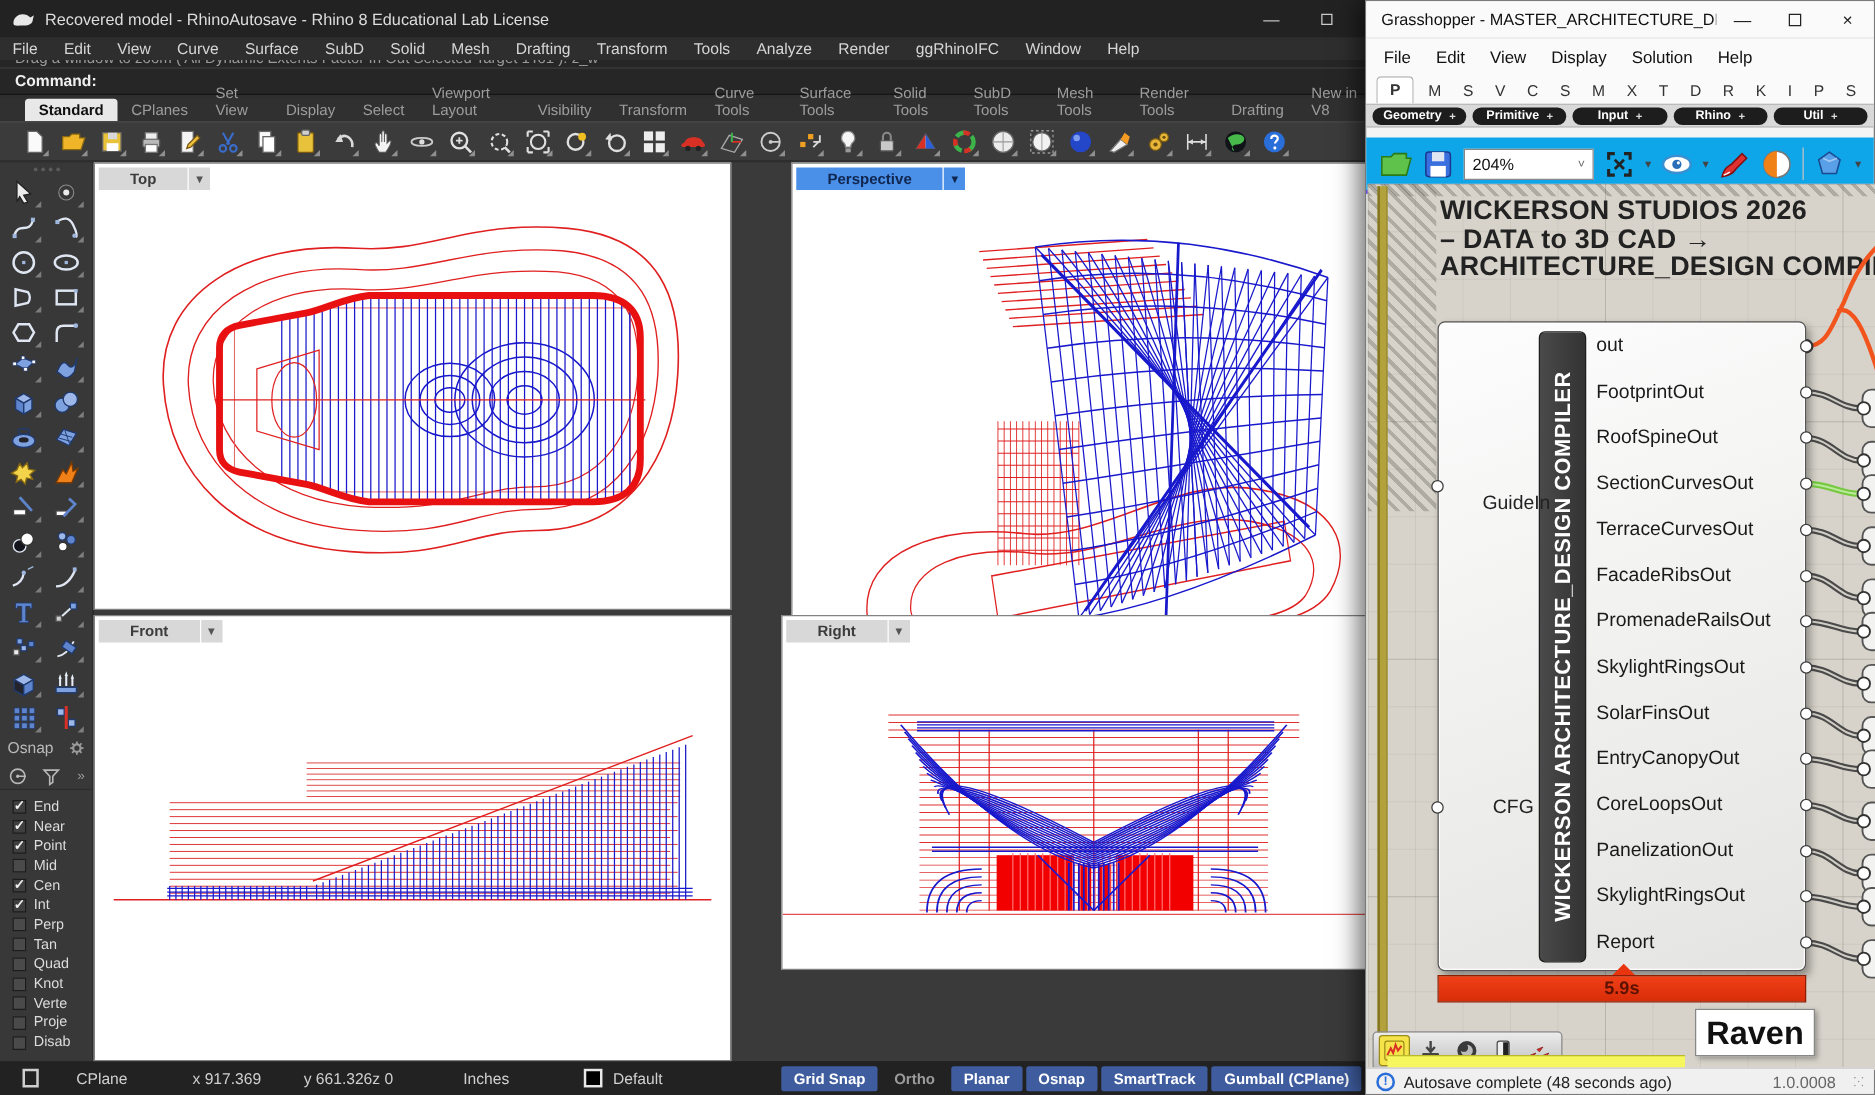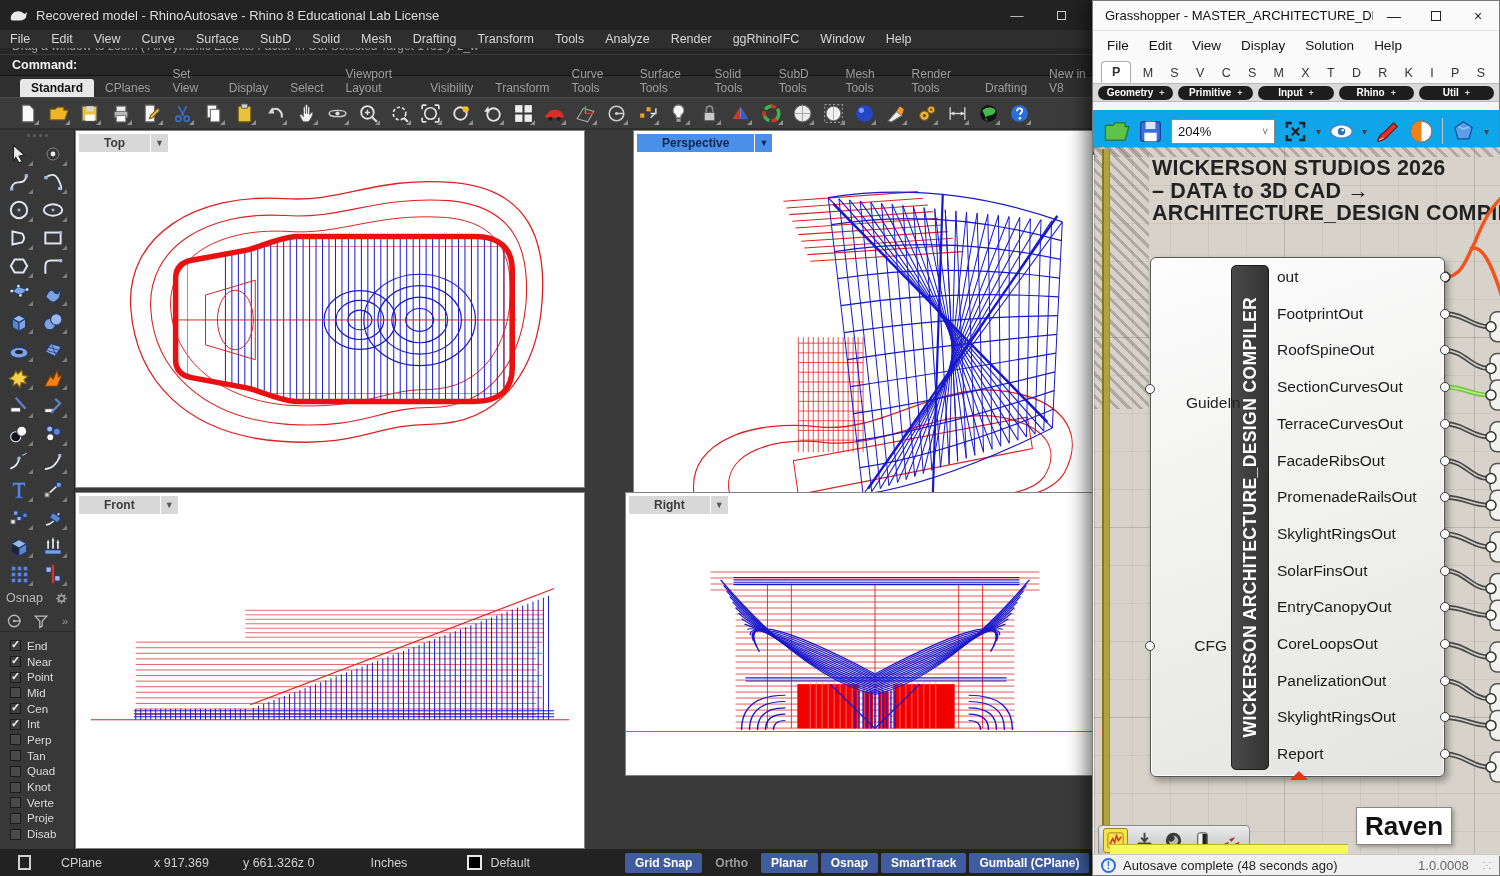--- a/index.html
+++ b/index.html
@@ -1357,20 +1357,23 @@
             <div class="cmp-out" style="top: 413.7px;">PanelizationOut</div>
             <span class="grip" style="left: 289px; top: 417.7px;"></span>
             <div class="cmp-out" style="top: 450.4px;">SkylightRingsOut</div>
             <span class="grip" style="left: 289px; top: 454.4px;"></span>
             <div class="cmp-out" style="top: 487.1px;">Report</div>
             <span class="grip" style="left: 289px; top: 491.1px;"></span>
           </div>
       </div>
 
       <div class="timer-notch"></div>
+      <div class="timer">
+          <span>5.9s</span>
+        </div>
       <div class="raven">
           <span>Raven</span>
         </div>
       <div class="minibar" id="miniBar">
           <span class="mic pressed">
             <svg viewBox="0 0 22 22">
               <rect x="3" y="3" width="16" height="16" rx="2" fill="#f5e34a" stroke="#9a8a18"></rect>
               <path d="M5 15l3-6 2 4 2-7 2 5 3-4" fill="none" stroke="#d93025" stroke-width="1.6"></path>
             </svg>
           </span>

